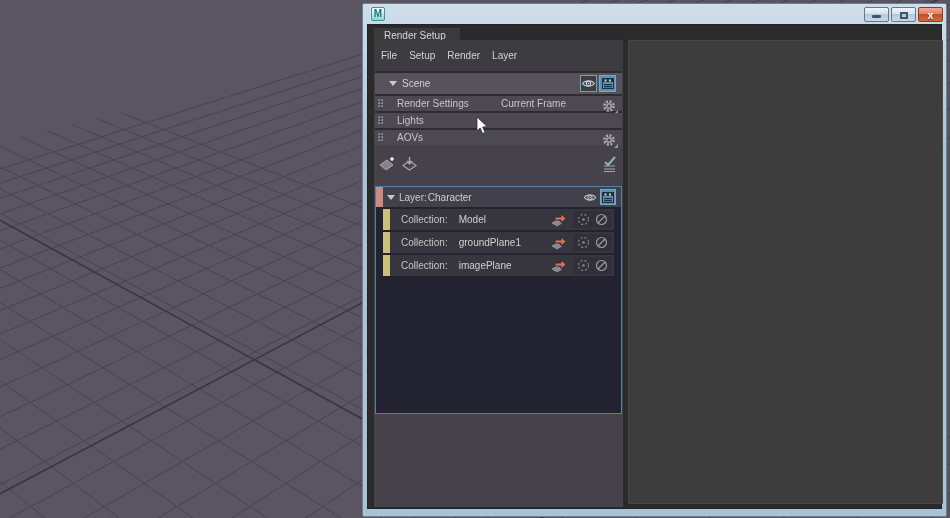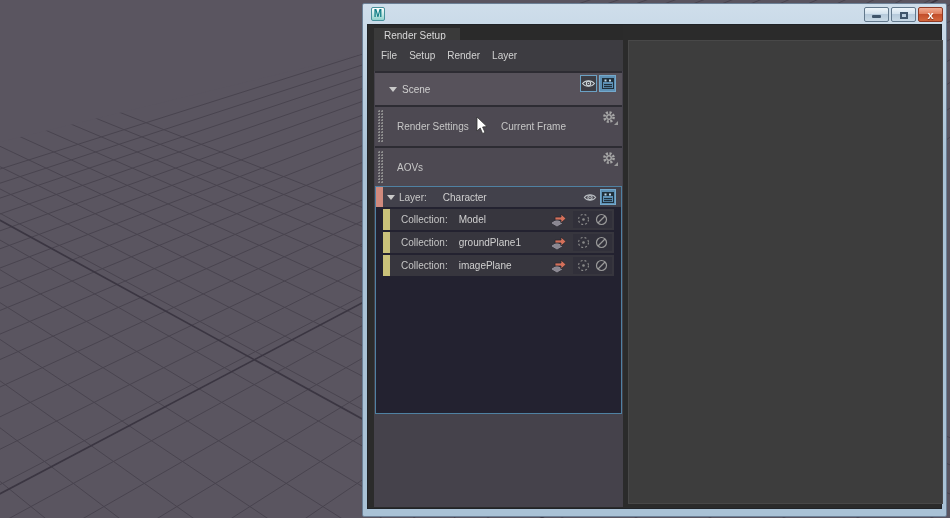--- a/index.html
+++ b/index.html
@@ -23,41 +23,41 @@
 .glyph-close { position:absolute; left:0; right:0; top:0; bottom:0; color:#fff; font-size:11px; font-weight:bold; text-align:center; line-height:14px; text-shadow:0 1px 1px #7c2c12; }
 .content { position:absolute; left:4px; top:20px; right:4px; bottom:7px; background:#2b2b2b; border:1px solid #202327; }
 
 .lpanel { position:absolute; left:6px; top:0; width:249px; bottom:0; }
 .tabstrip { height:15px; background:#2a2a2a; }
 .tab { display:inline-block; height:15px; padding:0 14px 0 10px; background:#3a3a3a; color:#d9d9d9; font-size:10px; line-height:15px; }
 .lbody { position:absolute; top:15px; left:0; right:0; bottom:1px; background:#45424b; }
 .menubar { height:31px; display:flex; align-items:center; padding-left:4px; color:#d2d2d2; font-size:10px; background:#3d3c41; }
 .menubar span { margin-right:6px; padding:2px 3px; }
 .rowstack { margin:0 1px; background:#2d2c33; padding-top:2px; }
-.hrow { height:32px; margin-bottom:2px; background:#57525b; display:flex; align-items:center; position:relative; color:#d0d0d0; font-size:10px; }
+.hrow { height:21px; margin-bottom:2px; background:#57525b; display:flex; align-items:center; position:relative; color:#d0d0d0; font-size:10px; }
 .tri { width:0; height:0; border-left:4px solid transparent; border-right:4px solid transparent; border-top:5px solid #c9c9c9; margin:0 5px 0 14px; }
 .rowbtns { position:absolute; right:6px; top:2px; display:flex; gap:2px; }
 .sqbtn { width:17px; height:17px; border:1px solid #6ba1c4; background:#3d3d44; display:flex; align-items:center; justify-content:center; }
 .sqbtn.on { background:#5d90b5; border-color:#74a9cc; }
-.irow { height:39px; margin-bottom:2px; background:#4d4952; display:flex; align-items:center; position:relative; color:#c6c6c6; font-size:10px; }
+.irow { height:15px; margin-bottom:2px; background:#4d4952; display:flex; align-items:center; position:relative; color:#c6c6c6; font-size:10px; }
 .handle { position:absolute; left:3px; top:3px; bottom:3px; width:5px;
   background-image:radial-gradient(circle at 1.2px 1.2px, #8d8d8d 0.8px, transparent 1.1px); background-size:3px 3px; }
 .irow .label { margin-left:22px; }
 .curframe { position:absolute; left:126px; color:#c6c6c6; }
 .gearwrap { position:absolute; right:4px; top:2px; width:17px; height:17px; }
 .toolbar { height:31px; position:relative; }
 .validate { position:absolute; right:6px; top:9px; }
 .tbicon1 { position:absolute; left:5px; top:9px; }
 .tbicon2 { position:absolute; left:27px; top:9px; }
 .container { position:absolute; left:1px; right:1px; top:146px; height:228px;
   background:#232230; border:1px solid #4f81a2; }
 .layerrow { height:20px; background:#42414b; display:flex; align-items:center; position:relative; color:#c9c9c9; font-size:10px; }
 .layerbar { width:7px; align-self:stretch; background:#d08a7d; }
 .layerrow .tri { margin:0 4px 0 4px; }
-.lname { margin-left:16px; color:#d0d0d0; }
+.lname { margin-left:1px; color:#d0d0d0; }
 .collrow { height:21px; margin:2px 7px 0 7px; background:#37363e; display:flex; align-items:center; position:relative; color:#c6c6c6; font-size:10px; }
 .collbar { width:7px; align-self:stretch; background:#c9c17a; }
 .collrow .cpre { margin-left:11px; }
 .collrow .cname { margin-left:11px; color:#d0d0d0; }
 .collicons { position:absolute; right:2px; top:2px; height:17px; display:flex; align-items:center; }
 .collgroup { background:#31303a; height:17px; display:flex; align-items:center; padding:0 3px; margin-left:5px; }
 .cursor { position:absolute; left:476px; top:116px; }
 
 .rpanel { position:absolute; left:260px; top:0; width:315px; bottom:0; }
 .rtab { margin-left:13px; }
@@ -175,33 +175,33 @@
               <svg width="17" height="17" viewBox="0 0 17 17">
                 <circle cx="8" cy="8" r="4.6" fill="none" stroke="#a5a5a5" stroke-width="2.6" stroke-dasharray="2.1 1.5"></circle>
                 <circle cx="8" cy="8" r="3" fill="#a5a5a5"></circle>
                 <circle cx="8" cy="8" r="1.5" fill="#4d4952"></circle>
                 <path d="M13 16 L17 16 L17 12 Z" fill="#9a9a9a"></path>
               </svg>
             </div>
           </div>
           <div class="irow">
             <div class="handle"></div>
+            <span class="label">Lights</span>
+          </div>
+          <div class="irow">
+            <div class="handle"></div>
             <span class="label">AOVs</span>
             <div class="gearwrap">
               <svg width="17" height="17" viewBox="0 0 17 17">
                 <circle cx="8" cy="8" r="4.6" fill="none" stroke="#a5a5a5" stroke-width="2.6" stroke-dasharray="2.1 1.5"></circle>
                 <circle cx="8" cy="8" r="3" fill="#a5a5a5"></circle>
                 <circle cx="8" cy="8" r="1.5" fill="#4d4952"></circle>
                 <path d="M13 16 L17 16 L17 12 Z" fill="#9a9a9a"></path>
               </svg>
             </div>
-          </div>
-          <div class="irow">
-            <div class="handle"></div>
-            <span class="label">Lights</span>
           </div>
         </div>
         <div class="toolbar">
           <svg class="tbicon1" width="17" height="16" viewBox="0 0 17 16">
             <path d="M1 9 L8 4 L14 9 L7 14 Z" fill="#85828c" stroke="#a8a5ae" stroke-width="1"></path>
             <path d="M11 3 h4 M13 1 v4" stroke="#e8e8e8" stroke-width="1.6"></path>
           </svg>
           <svg class="tbicon2" width="17" height="16" viewBox="0 0 17 16">
             <path d="M2 9.5 L8.5 5 L15 9.5 L8.5 14 Z" fill="none" stroke="#a8a5ae" stroke-width="1.2"></path>
             <path d="M8.5 1 v6 M6 5 l2.5 3 l2.5 -3" fill="none" stroke="#a8a5ae" stroke-width="1.4"></path>

